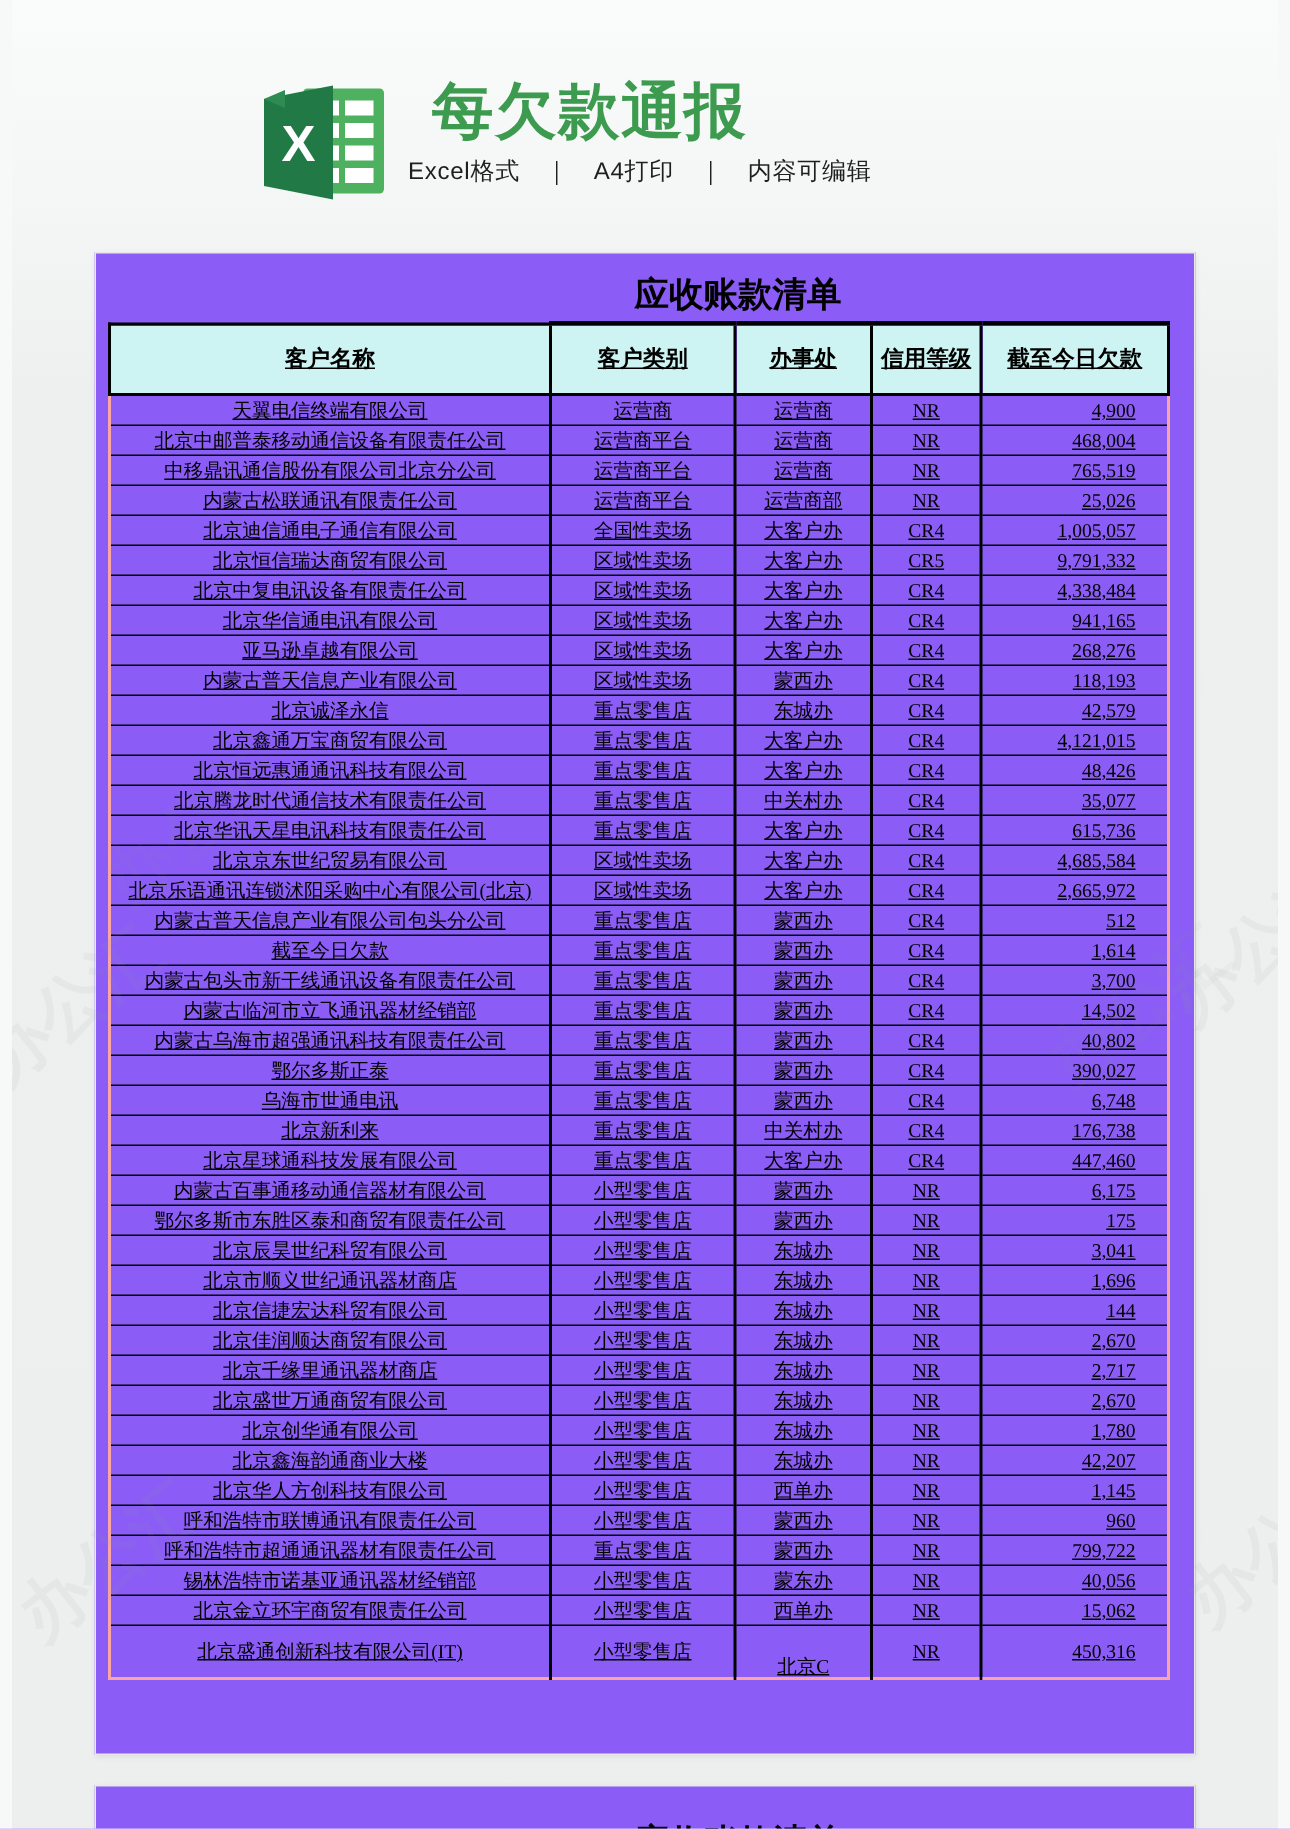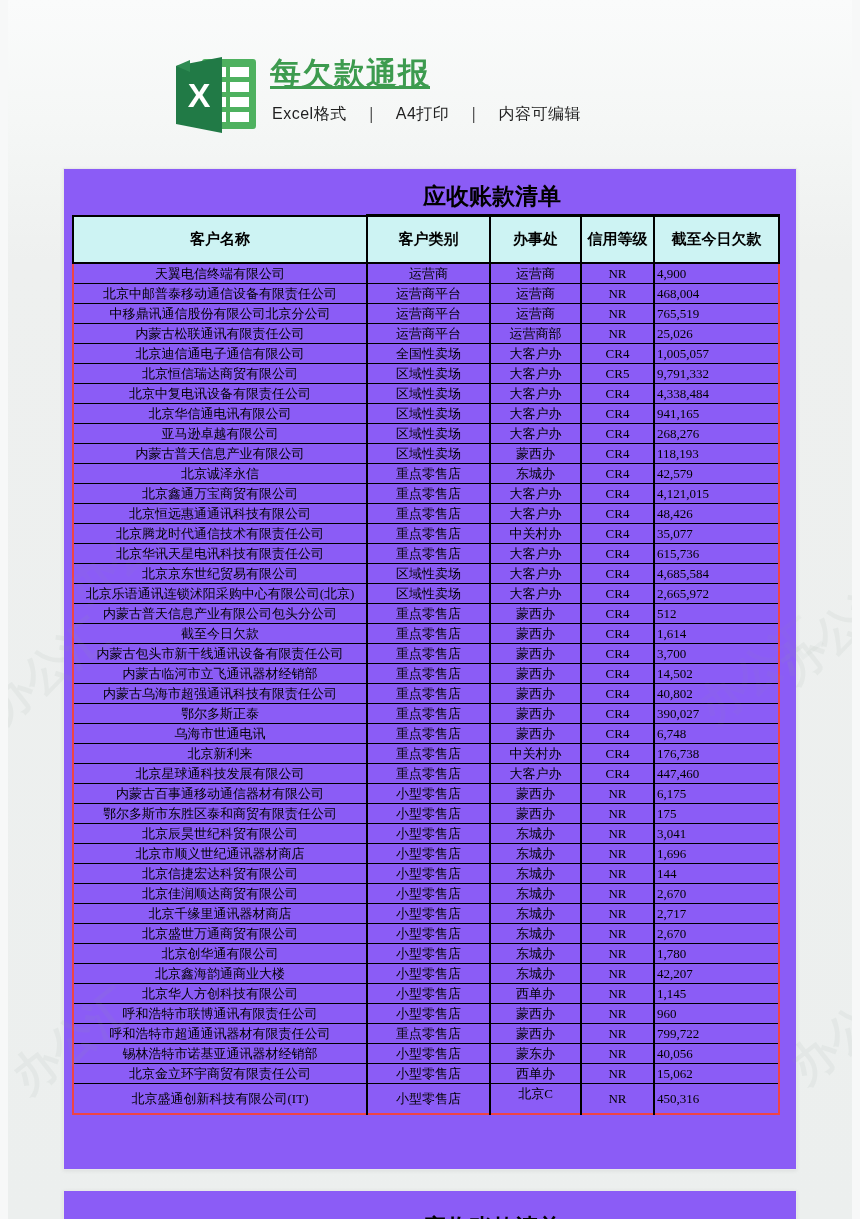--- a/index.html
+++ b/index.html
@@ -15,22 +15,22 @@
     position:absolute;z-index:4;pointer-events:none;
     font-size:46px;font-weight:bold;color:#8fa399;opacity:0.09;
     transform:rotate(-38deg);white-space:nowrap;
     font-family:"Liberation Sans",sans-serif;
   }
 
   
   .page-header{position:absolute;left:0;top:0;width:860px;height:150px;z-index:2;}
   .excel-icon{position:absolute;left:160px;top:54px;width:102px;height:82px;}
   .page-title{
-    position:absolute;left:270px;top:52px;font-size:31px;font-weight:bold;
-    color:var(--accent-green,#3d9b4f);letter-spacing:1px;line-height:44px;text-decoration:underline;
+    position:absolute;left:288px;top:52px;font-size:41px;font-weight:bold;
+    color:var(--accent-green,#3d9b4f);letter-spacing:1px;line-height:44px;
   }
   .page-subtitle{
     position:absolute;left:272px;top:104px;font-size:16px;font-weight:normal;
     color:#1f1f1f;letter-spacing:0.5px;
   }
 
   
   .card{
     position:absolute;left:63px;width:732px;background:#8b5cf6;
     border:1px solid #e7e9e8;box-shadow:0 1px 4px rgba(0,0,0,0.07);z-index:3;
@@ -39,41 +39,42 @@
   .card.second{top:1190px;height:80px;}
 
   .sheet-title{
     width:706px;margin:13px 0 3px 8px;text-align:center;text-indent:134px;
     font-family:"Liberation Serif","DejaVu Serif",serif;
     font-weight:bold;font-size:23px;color:#000;line-height:29px;white-space:nowrap;
   }
 
   table.sheet{
     border-collapse:collapse;table-layout:fixed;width:706px;margin-left:8px;
-    border:2px solid #ef4444;
+    border:2px solid #fca5a5;
+    text-decoration:underline;
   }
   table.sheet th{
     background:var(--header-bg,#cdf3f3);
     border:2px solid #000;
     font-family:"Liberation Serif","DejaVu Serif",serif;
     font-size:15px;font-weight:bold;color:#000;height:43px;text-align:center;
     overflow:hidden;white-space:nowrap;
   }
   table.sheet th:not(:first-child){border-top-width:3px;}
   table.sheet td{
     border:1px solid #000;
     font-family:"Liberation Serif","DejaVu Serif",serif;
     font-size:13px;color:#000;text-align:center;
     white-space:nowrap;overflow:hidden;padding:0 2px;line-height:15px;
   }
   table.sheet td:not(:first-child){border-left-width:2px;}
   table.sheet tbody tr{height:20px;}
   table.sheet tbody tr.tall{height:31px;}
-  table.sheet td.amount{text-align:left;padding-right:6px;}
-  table.sheet td.top-align{vertical-align:top;padding-top:2px;}
+  table.sheet td.amount{text-align:right;padding-right:21px;}
+  table.sheet td.top-align{vertical-align:top;padding-top:19px;}
 </style>
 </head>
 <body>
 
 <div class="edge-strip left"></div>
 <div class="edge-strip right"></div>
 
 <span class="watermark" style="left:-22px;top:640px;">办公汇</span>
 <span class="watermark" style="left:4px;top:1010px;">办公汇</span>
 <span class="watermark" style="left:770px;top:600px;">办公汇</span>

